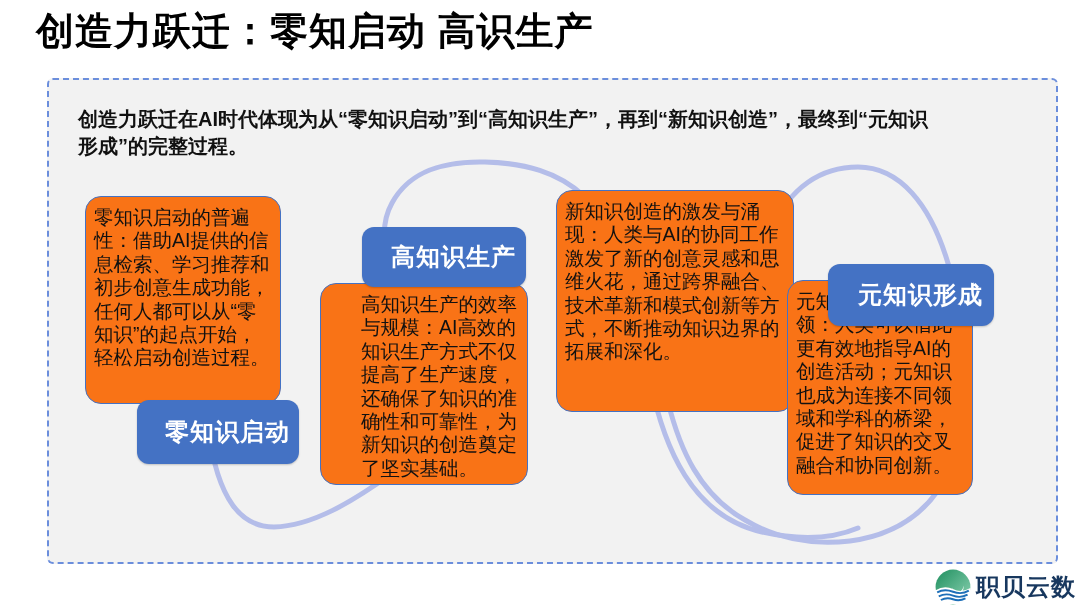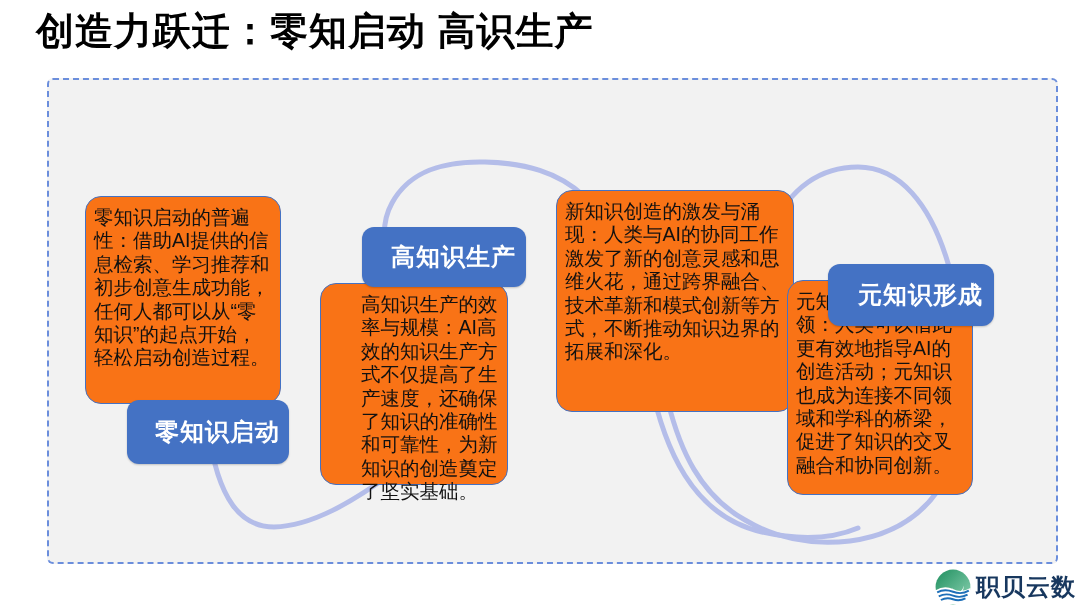--- a/index.html
+++ b/index.html
@@ -64,24 +64,24 @@
     <path d="M 770,232
       C 790,186 822,167 858,167
       C 900,167 930,205 947,260
       C 968,325 972,420 950,470
       C 930,512 895,535 850,541
       C 805,546 770,535 745,520
       C 700,495 680,450 668,402"></path>
   </svg>
 
   <div class="desc-box" style="left:85px;top:196px;width:196px;height:208px;">零知识启动的普遍性：借助AI提供的信息检索、学习推荐和初步创意生成功能，任何人都可以从“零知识”的起点开始，轻松启动创造过程。</div>
-  <div class="pill" style="left:127px;top:400px;width:162px;height:64px;">零知识启动</div>
+  <div class="pill" style="left:137px;top:400px;width:162px;height:64px;">零知识启动</div>
 
   <div class="pill" style="left:362px;top:227px;width:164px;height:60px;">高知识生产</div>
-  <div class="desc-box" style="left:320px;top:283px;width:188px;height:202px;padding-left:40px;">高知识生产的效率与规模：AI高效的知识生产方式不仅提高了生产速度，还确保了知识的准确性和可靠性，为新知识的创造奠定了坚实基础。</div>
+  <div class="desc-box" style="left:320px;top:283px;width:208px;height:202px;padding-left:40px;">高知识生产的效率与规模：AI高效的知识生产方式不仅提高了生产速度，还确保了知识的准确性和可靠性，为新知识的创造奠定了坚实基础。</div>
 
   <div class="desc-box" style="left:556px;top:190px;width:238px;height:222px;">新知识创造的激发与涌现：人类与AI的协同工作激发了新的创意灵感和思维火花，通过跨界融合、技术革新和模式创新等方式，不断推动知识边界的拓展和深化。</div>
 
   <div class="pill" style="left:828px;top:224px;width:166px;height:62px;margin-top:40px;">元知识形成</div>
   <div class="desc-box" style="left:787px;top:280px;width:186px;height:215px;">元知识的提炼与引领：人类可以借此更有效地指导AI的创造活动；元知识也成为连接不同领域和学科的桥梁，促进了知识的交叉融合和协同创新。</div>
 
   <div class="brand">
     <svg class="brand-icon" viewBox="0 0 36 36" aria-hidden="true">
       <defs>
         <linearGradient id="lg" x1="0" y1="0" x2="1" y2="1">
@@ -92,14 +92,15 @@
       <circle cx="18" cy="18" r="16.5" fill="url(#lg)"></circle>
       <path d="M1.5,21 Q 10,16 18,20 T 34.5,19 L 34.5,34 L 1.5,34 Z" fill="#ffffff"></path>
       <path d="M17,18.5 a 5.5,5.5 0 1 0 10.5,-2 a 4.5,4.5 0 1 1 -10.5,2" fill="#ffffff"></path>
       <path d="M3,23 Q 10,19.5 18,22.5 T 33,21.5" fill="none" stroke="var(--logo-blue)" stroke-width="1.8"></path>
       <path d="M4.5,26.8 Q 11,23.5 18,26.2 T 31.8,25.2" fill="none" stroke="var(--logo-blue)" stroke-width="1.8"></path>
       <path d="M6.5,30.3 Q 12,27.5 18,29.6 T 29.8,28.8" fill="none" stroke="var(--logo-blue)" stroke-width="1.8"></path>
     </svg>
     <span class="brand-name">职贝云数</span>
   </div>
 
+  <div class="intro">创造力跃迁在AI时代体现为从“零知识启动”到“高知识生产”，再到“新知识创造”，最终到“元知识形成”的完整过程。</div>
 
 </div>
 
 </body></html>

